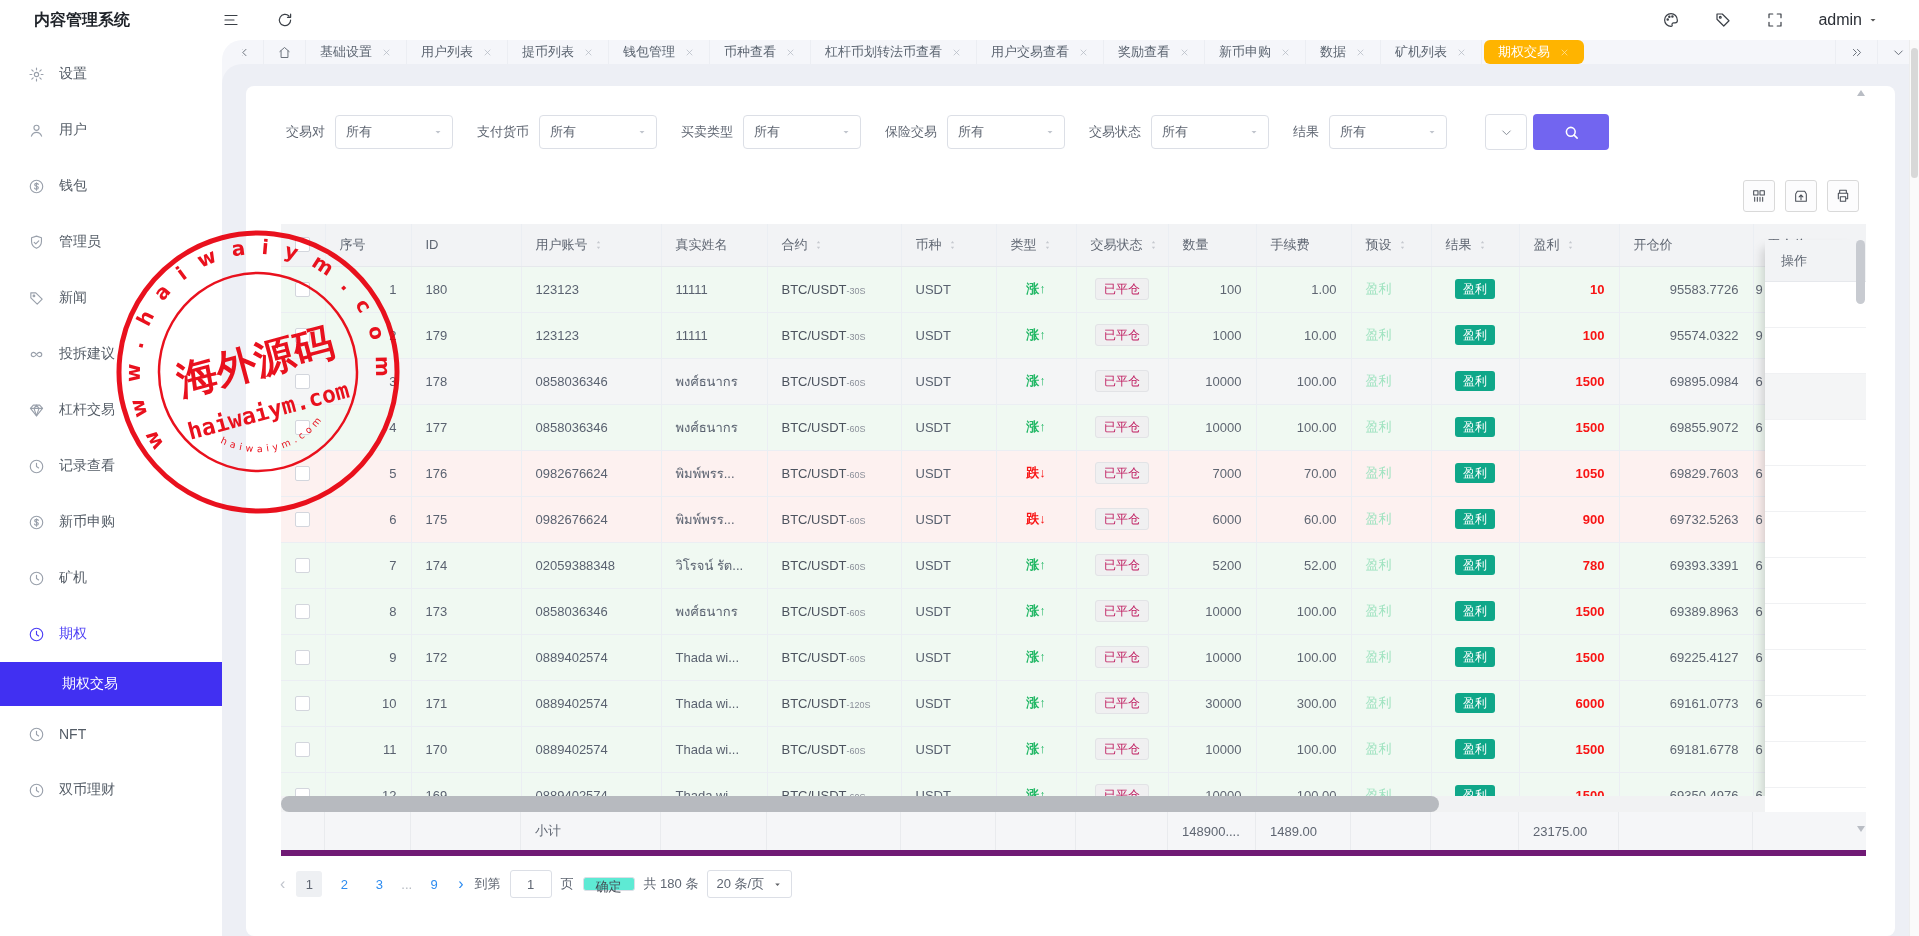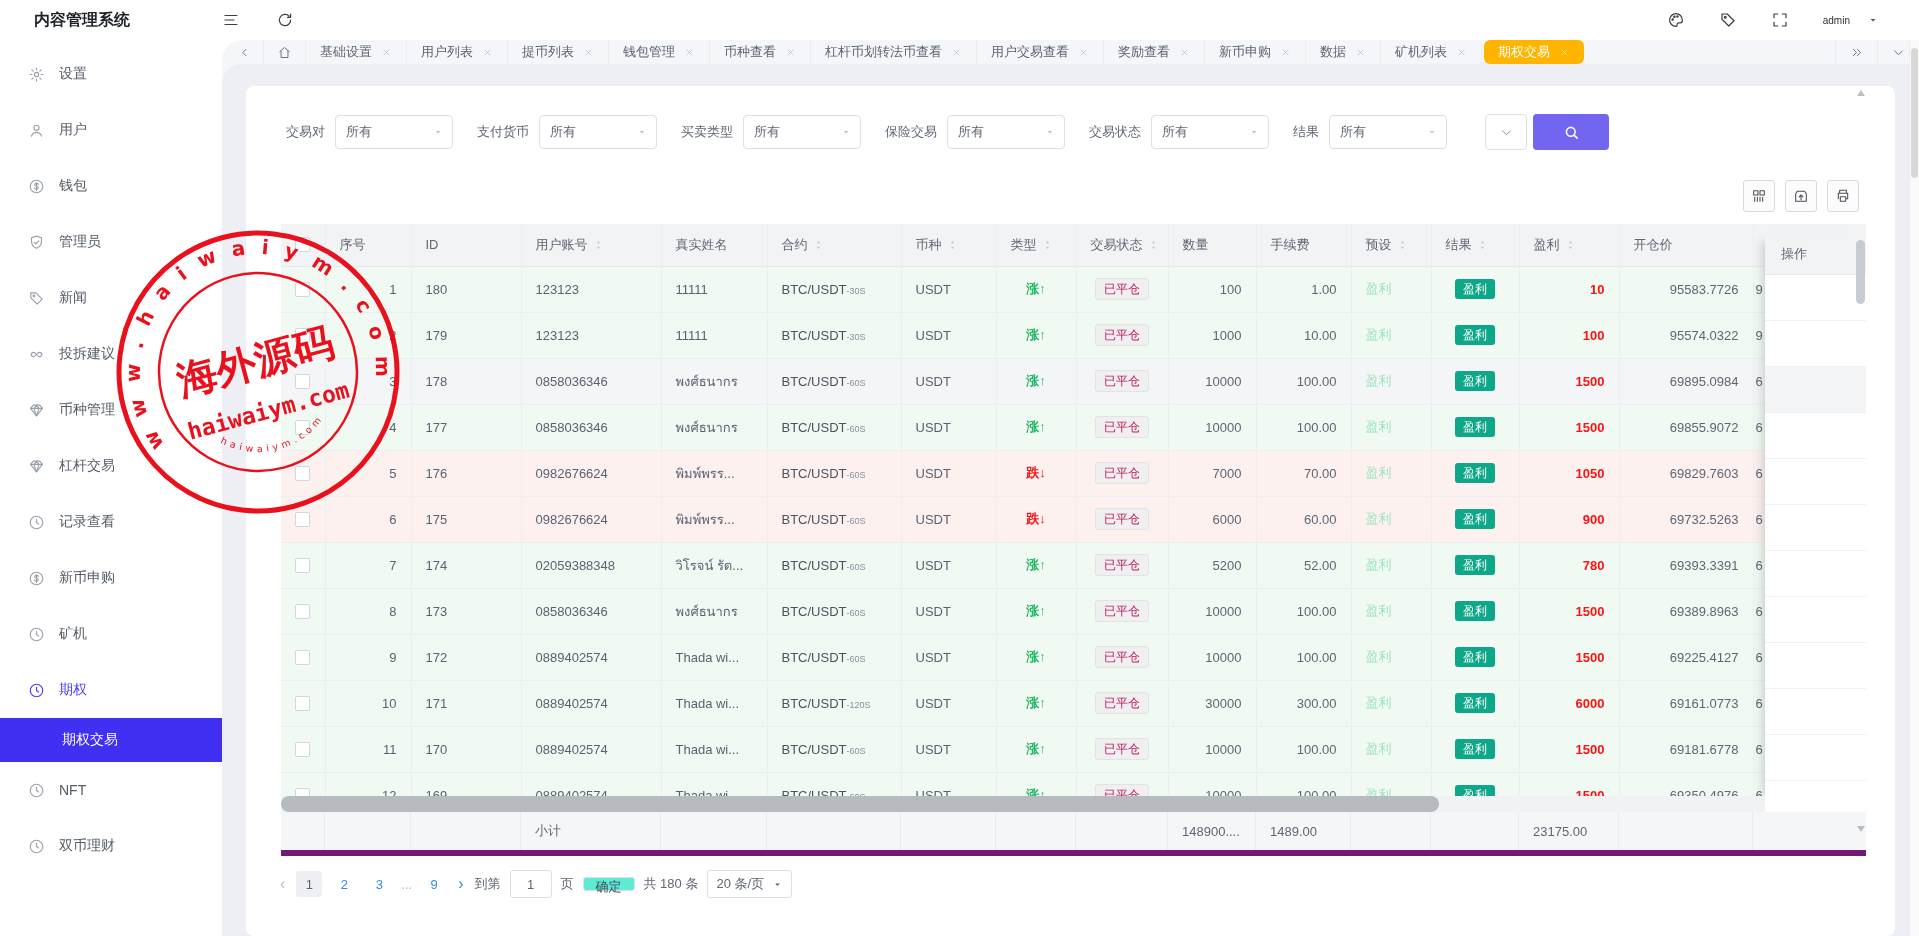--- a/index.html
+++ b/index.html
@@ -5,21 +5,21 @@
   * { margin:0; padding:0; box-sizing:border-box; }
   html,body { width:1919px; height:936px; overflow:hidden; background:#eef0f6;
     font-family:"Liberation Sans","DejaVu Sans",sans-serif; font-size:13px; color:#5a6270; }
 
   
   .topbar { height:40px; background:#fff; display:flex; align-items:center; position:relative; z-index:5; }
   .brand { width:222px; padding-left:34px; font-size:16px; font-weight:bold; color:#1f2329; }
   .topbar .tb-ic { width:18px; height:18px; color:#3a3f46; margin-right:36px; cursor:pointer; }
   .topbar-right { margin-left:auto; display:flex; align-items:center; gap:34px; padding-right:40px; }
   .topbar-right .tb-ic { margin:0; }
-  .admin-box { display:flex; align-items:center; gap:17px; color:#2b2f36; font-size:10px; cursor:pointer; }
+  .admin-box { display:flex; align-items:center; gap:5px; color:#2b2f36; font-size:16px; cursor:pointer; }
   .admin-box .icon { width:12px; height:12px; color:#555; }
 
   .icon { display:inline-block; }
   .icon svg { width:100%; height:100%; display:block; fill:none; stroke:currentColor;
     stroke-width:1.6; stroke-linecap:round; stroke-linejoin:round; }
 
   
   .frame { display:flex; height:896px; }
   .sidebar { width:222px; background:#fff; position:relative; z-index:4; padding-top:6px; }
   .menu-item { height:56px; display:flex; align-items:center; padding-left:28px; gap:14px;
@@ -92,21 +92,21 @@
   .dir-down { color:#f81414; font-weight:bold; }
   .badge-gray { display:inline-block; background:#f0f0f1; border:1px solid #e2e3e6; border-radius:3px;
     color:#be185d; font-size:12px; padding:3px 8px; line-height:14px; }
   .preset-t { color:#9fe3c0; }
   .badge-teal { display:inline-block; background:#0fa789; border-radius:3px; color:#fff;
     font-size:12px; padding:3px 8px; line-height:14px; }
   .profit-t { color:#f81414; font-weight:bold; }
   .num { color:#5f6672; }
 
   
-  .op-col { position:absolute; top:9px; right:0; width:101px; height:572px; background:#0369a1;
+  .op-col { position:absolute; top:16px; right:0; width:101px; height:572px; background:#0369a1;
     box-shadow:-10px 0 10px -8px rgba(0,0,0,.18); overflow:hidden; }
   .op-head { height:42px; background:#f2f3f5; border-bottom:1px solid #e6e8ec; display:flex;
     align-items:center; padding-left:16px; color:#5f6672; }
   .op-cell { height:46px; border-bottom:1px solid #f0f1f3; background:#fff; }
   .op-cell.gray { background:#f4f5f6; }
 
   
   .hscroll { width:1484px; height:16px; background:#f1f2f3; position:relative; }
   .hscroll .thumb { position:absolute; left:0; top:0; height:16px; width:78%; background:#b7babf; border-radius:8px; }
   .vscroll { position:absolute; top:4px; right:28px; width:12px; height:742px; }
@@ -246,29 +246,20 @@
           </span>
           <span>新闻</span>
         </div>
         <div class="menu-item">
           <span class="icon ">
             <svg viewBox="0 0 24 24">
               <path d="M8 9c-1.9 0-3.4 1.3-3.4 3S6.1 15 8 15c2.9 0 5.1-6 8-6 1.9 0 3.4 1.3 3.4 3S17.9 15 16 15c-2.9 0-5.1-6-8-6z"></path>
             </svg>
           </span>
           <span>投拆建议</span>
-        </div>
-        <div class="menu-item">
-          <span class="icon ">
-            <svg viewBox="0 0 24 24">
-              <path d="M7.5 4.5h9L20.5 9 12 19.5 3.5 9z"></path>
-              <path d="M3.5 9h17M12 19.5L8.5 9l3.5-4.5L15.5 9z"></path>
-            </svg>
-          </span>
-          <span>币种管理</span>
         </div>
         <div class="menu-item">
           <span class="icon ">
             <svg viewBox="0 0 24 24">
               <path d="M7.5 4.5h9L20.5 9 12 19.5 3.5 9z"></path>
               <path d="M3.5 9h17M12 19.5L8.5 9l3.5-4.5L15.5 9z"></path>
             </svg>
           </span>
           <span>杠杆交易</span>
         </div>

